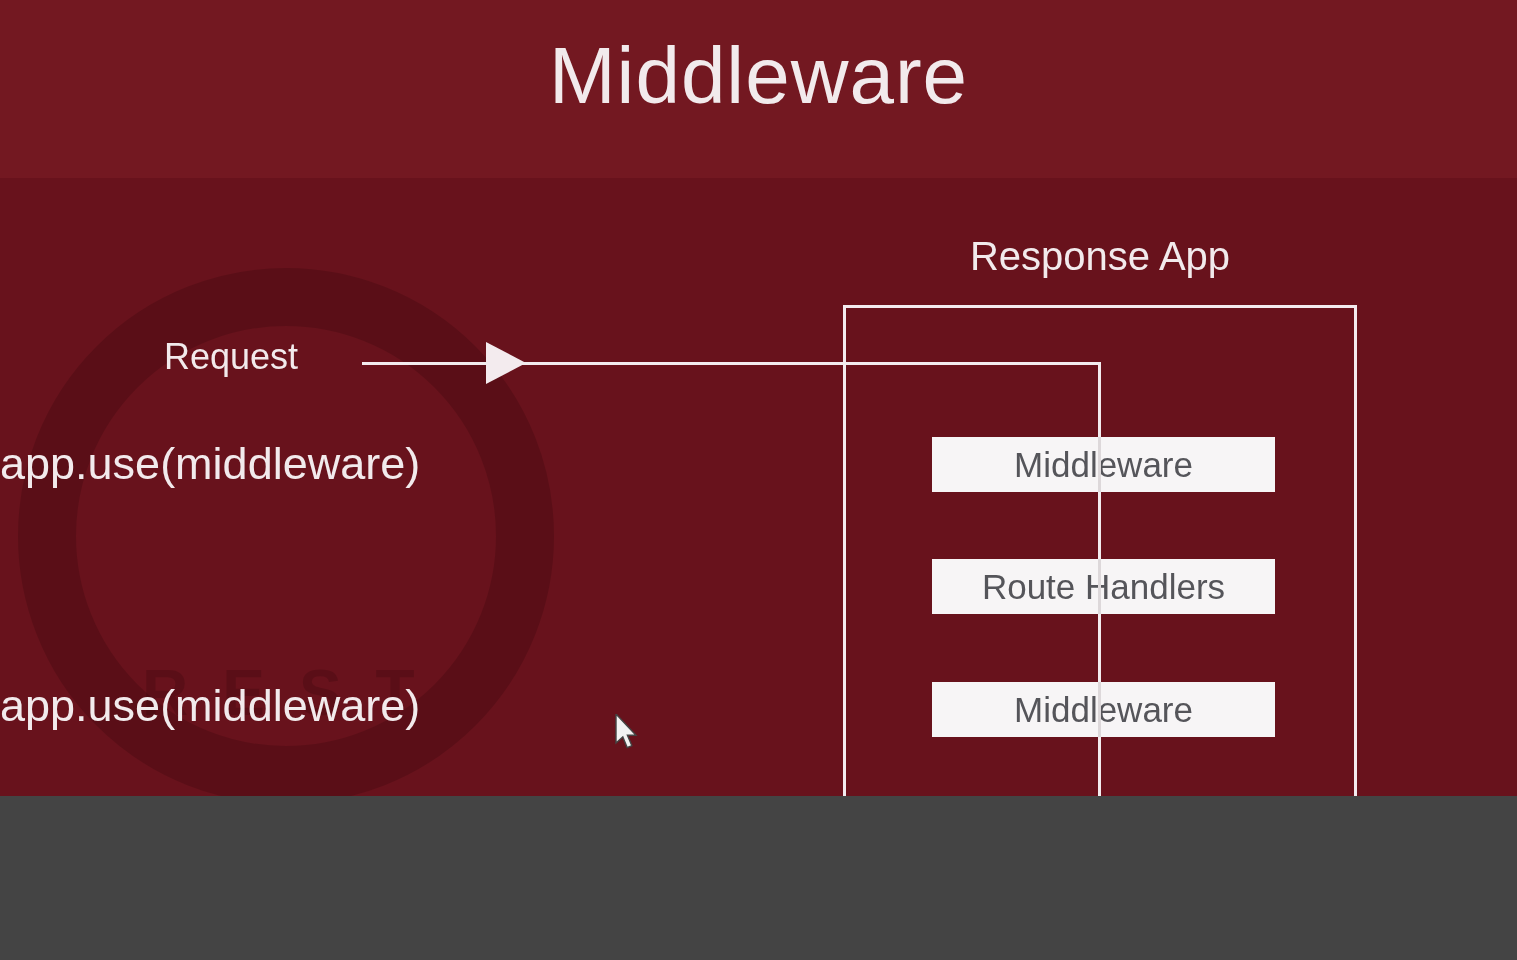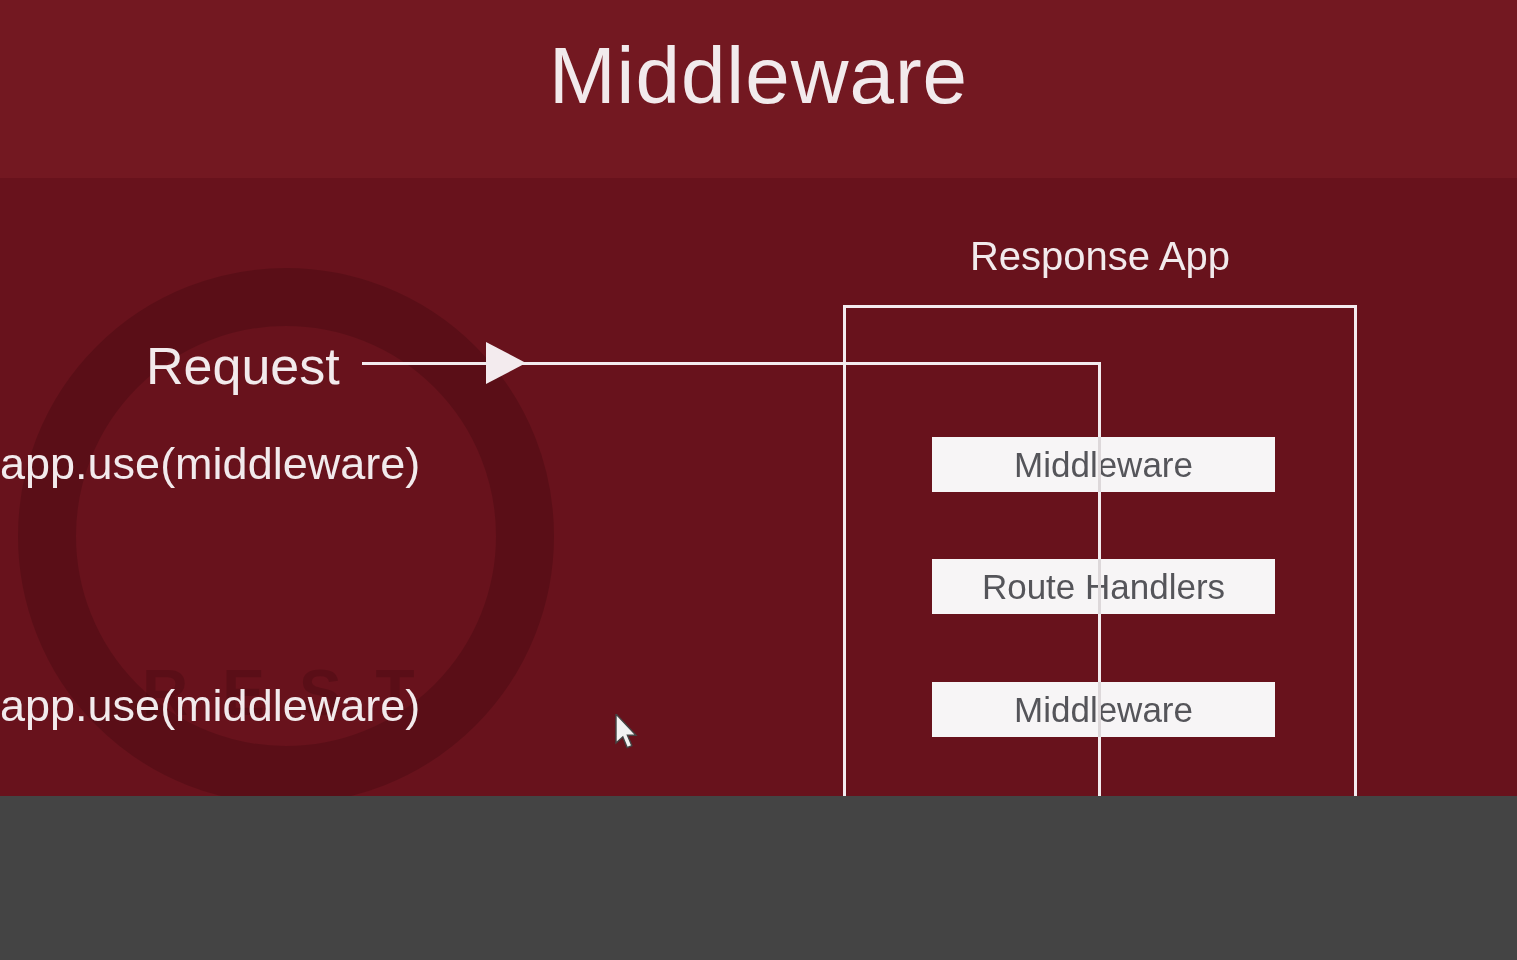--- a/index.html
+++ b/index.html
@@ -52,21 +52,21 @@
   .arrow-right{
     position:absolute;left:486px;top:342px;width:0;height:0;
     border-top:21px solid transparent;border-bottom:21px solid transparent;
     border-left:40px solid var(--line);
   }
   .arrow-left{
     position:absolute;left:482px;top:831px;width:0;height:0;
     border-top:21px solid transparent;border-bottom:21px solid transparent;
     border-right:40px solid var(--line);
   }
-  .flow-label{position:absolute;font-size:52px;color:var(--text);}
+  .flow-label{position:absolute;font-size:36px;color:var(--text);margin-left:18px;}
   .request-label{left:146px;top:336px;}
   .response-label{left:143px;top:824px;}
   .code-line{
     position:absolute;left:0;width:812px;
     font-size:45px;color:var(--text);white-space:nowrap;
   }
   .code-1{top:438px;}
   .code-2{top:558px;}
   .code-3{top:680px;}
   .wbox{

